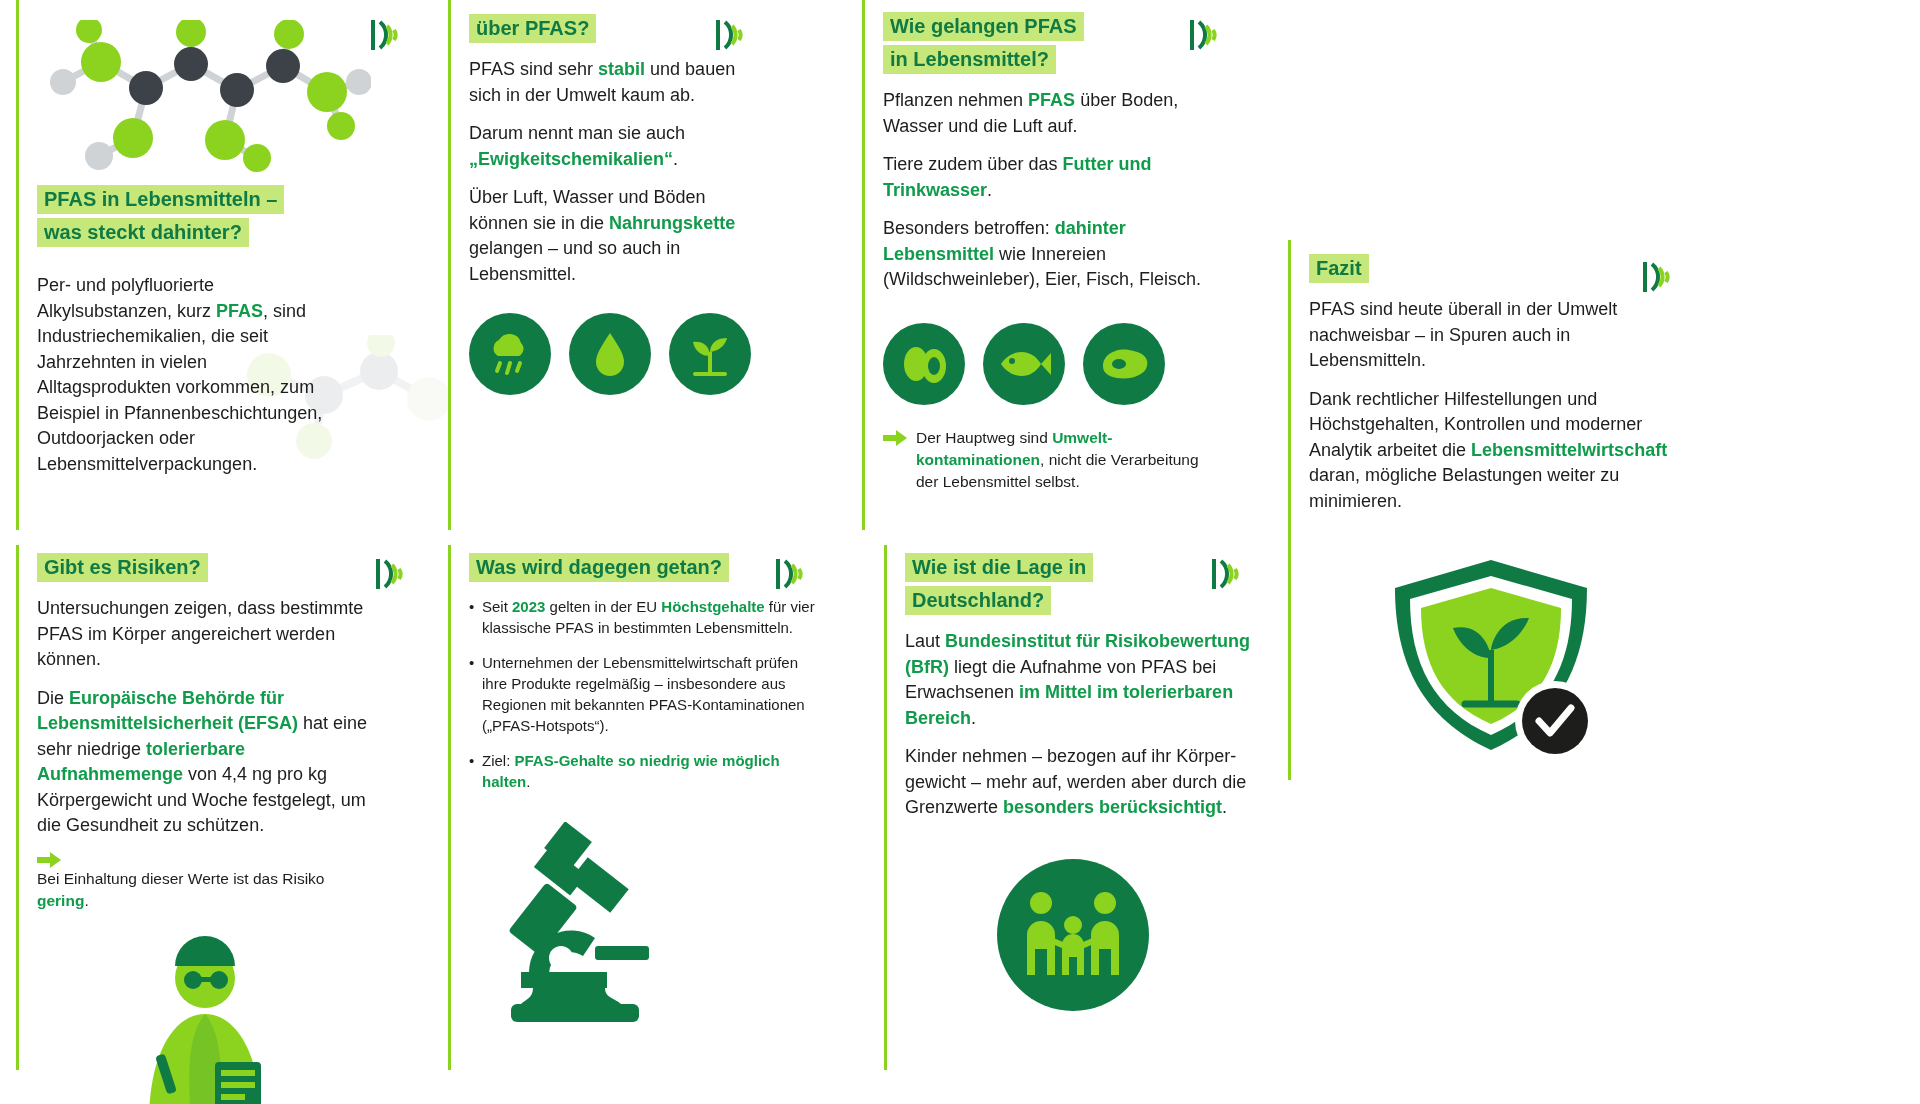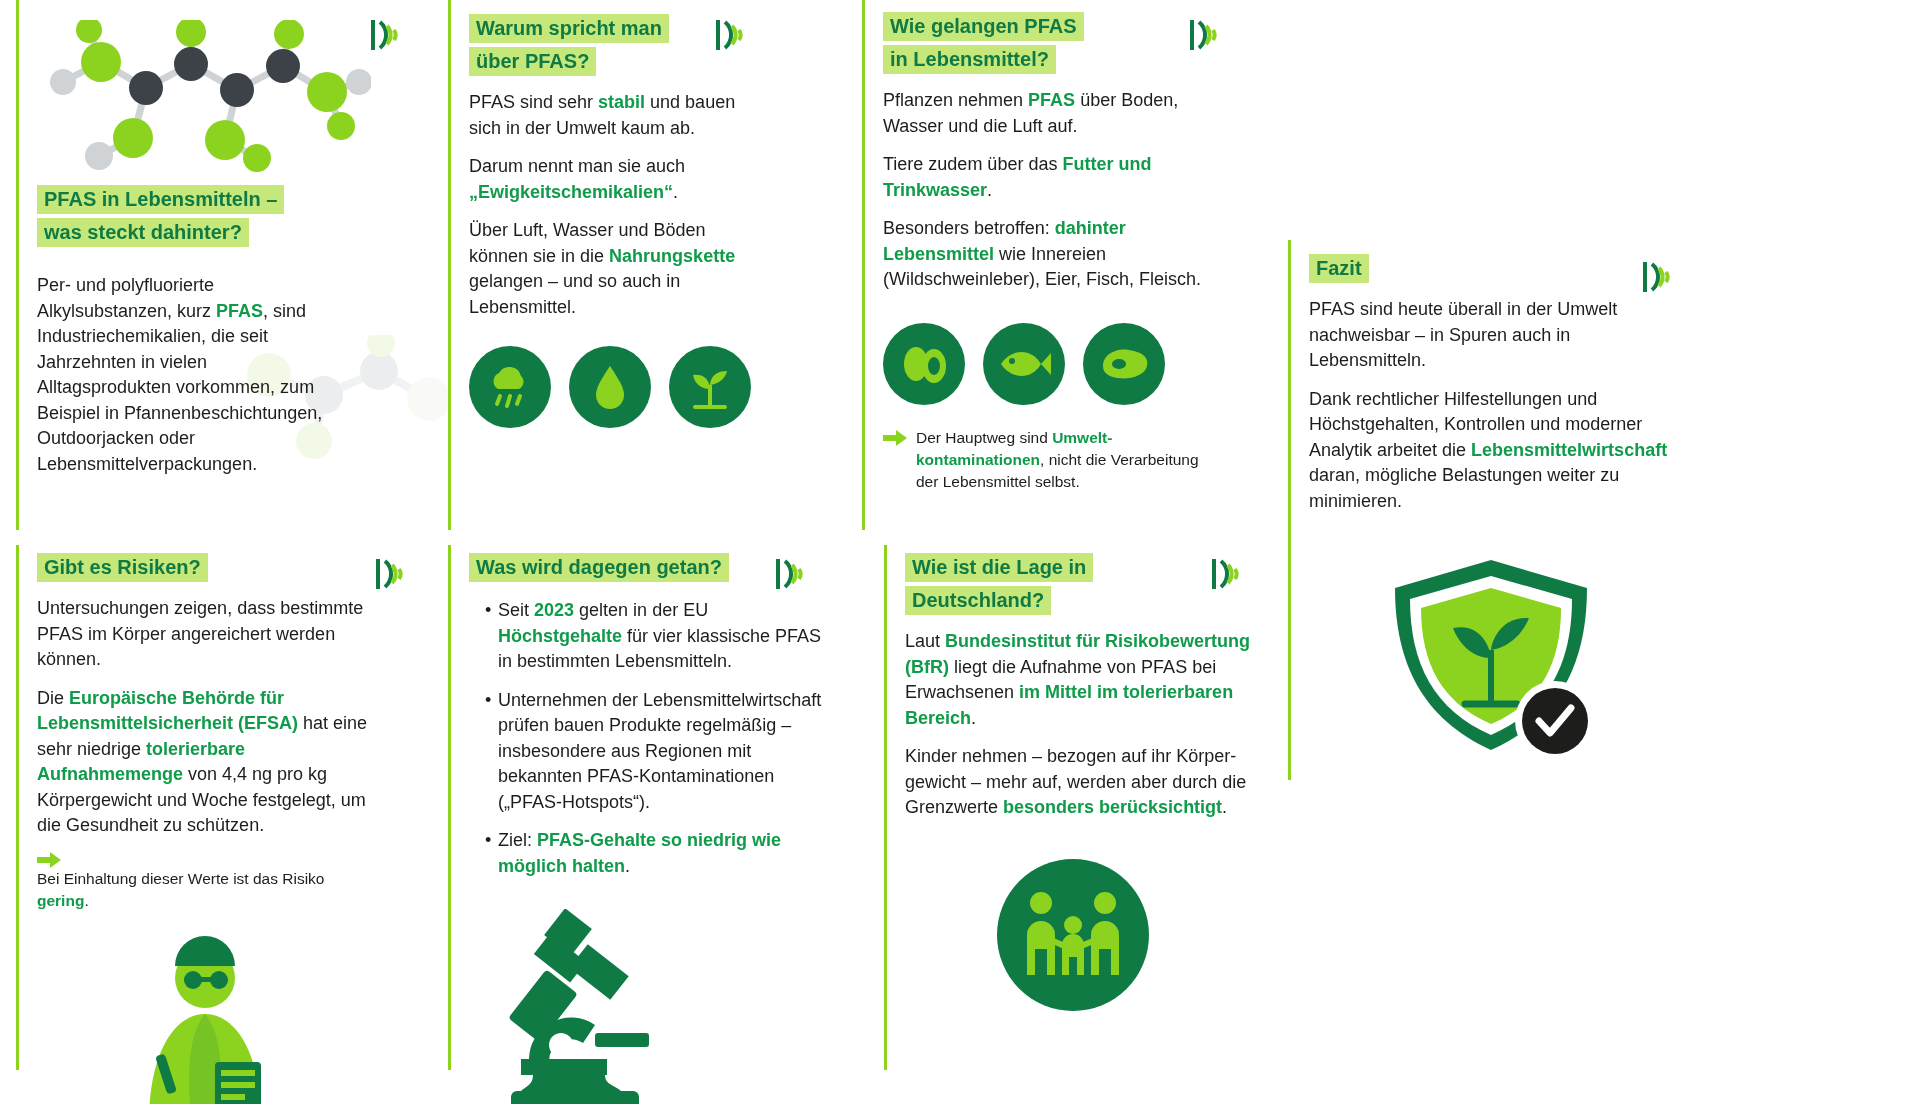--- a/index.html
+++ b/index.html
@@ -55,24 +55,24 @@
     font-size: 18px;
     line-height: 1.42;
     margin: 0 0 13px 0;
   }
   p.copy:last-child { margin-bottom: 0; }
   .hl {
     color: #0f9b4a;
     font-weight: bold;
   }
   ul.copy-list {
-    margin: 16px;
+    margin: 0;
     padding: 0;
     list-style: none;
-    font-size: 18px;
+    font-size: 15px;
     line-height: 1.42;
   }
   ul.copy-list li {
     position: relative;
     padding-left: 13px;
     margin-bottom: 13px;
   }
   ul.copy-list li:last-child { margin-bottom: 0; }
   ul.copy-list li:before {
     content: "•";
@@ -202,21 +202,20 @@
       <path d="M14 8 L14 38" stroke="#0f7a44" stroke-width="4" fill="none"></path>
       <path d="M21 10 A17 17 0 0 1 21 36" stroke="#0f7a44" stroke-width="4" fill="none"></path>
       <path d="M28 14 A13 13 0 0 1 28 32" stroke="#8cd31f" stroke-width="4" fill="none"></path>
       <path d="M35 18 A9 9 0 0 1 35 28" stroke="#8cd31f" stroke-width="4" fill="none"></path>
     </svg>
   </div>
 
   <div class="panel with-rule" style="left:448px; top:0px; width:330px; height:530px;">
     <div class="panel-inner" style="padding-top:14px;">
       <div class="heading-wrap">
-        <span class="line"><span class="heading">Warum spricht man</span></span>
         <span class="line"><span class="heading">über PFAS?</span></span>
       </div>
       <div style="width:280px;">
         <p class="copy">PFAS sind sehr <span class="hl">stabil</span> und bauen sich in der Umwelt kaum ab.</p>
         <p class="copy">Darum nennt man sie auch <span class="hl">„Ewigkeitschemikalien“</span>.</p>
         <p class="copy">Über Luft, Wasser und Böden können sie in die <span class="hl">Nahrungskette</span> gelangen – und so auch in Lebensmittel.</p>
       </div>
       <div class="circle-row">
         <div class="circle">
           <svg width="50" height="48" viewBox="0 0 50 48">
@@ -388,21 +387,21 @@
     </svg>
   </div>
 
   <div class="panel with-rule" style="left:448px; top:545px; width:390px; height:525px;">
     <div class="panel-inner" style="padding-top:8px;">
       <div class="heading-wrap">
         <span class="line"><span class="heading">Was wird dagegen getan?</span></span>
       </div>
       <ul class="copy-list" style="width:350px;">
         <li>Seit <span class="hl">2023</span> gelten in der EU <span class="hl">Höchstgehalte</span> für vier klassische PFAS in bestimmten Lebensmitteln.</li>
-        <li>Unternehmen der Lebensmittelwirtschaft prüfen bauen Produkte regelmäßig – insbesondere aus Regionen mit bekannten PFAS-Kontaminationen („PFAS-Hotspots“).</li>
+        <li>Unternehmen der Lebensmittelwirtschaft prüfen ihre Produkte regelmäßig – insbesondere aus Regionen mit bekannten PFAS-Kontaminationen („PFAS-Hotspots“).</li>
         <li>Ziel: <span class="hl">PFAS-Gehalte so niedrig wie möglich halten</span>.</li>
       </ul>
       <div style="margin-top:30px; margin-left:30px;">
         <svg width="180" height="220" viewBox="0 0 180 220">
           <g fill="#0f7a44">
             <rect x="52" y="6" width="34" height="34" transform="rotate(38 69 23)"></rect>
             <rect x="38" y="36" width="46" height="26" transform="rotate(38 61 49)"></rect>
             <rect x="24" y="66" width="40" height="62" rx="4" transform="rotate(38 44 97)"></rect>
             <rect x="74" y="48" width="52" height="30" transform="rotate(38 100 63)"></rect>
             <path d="M30 150 a42 42 0 0 1 66 -34 l-12 18 a22 22 0 0 0 -34 18 z"></path>

